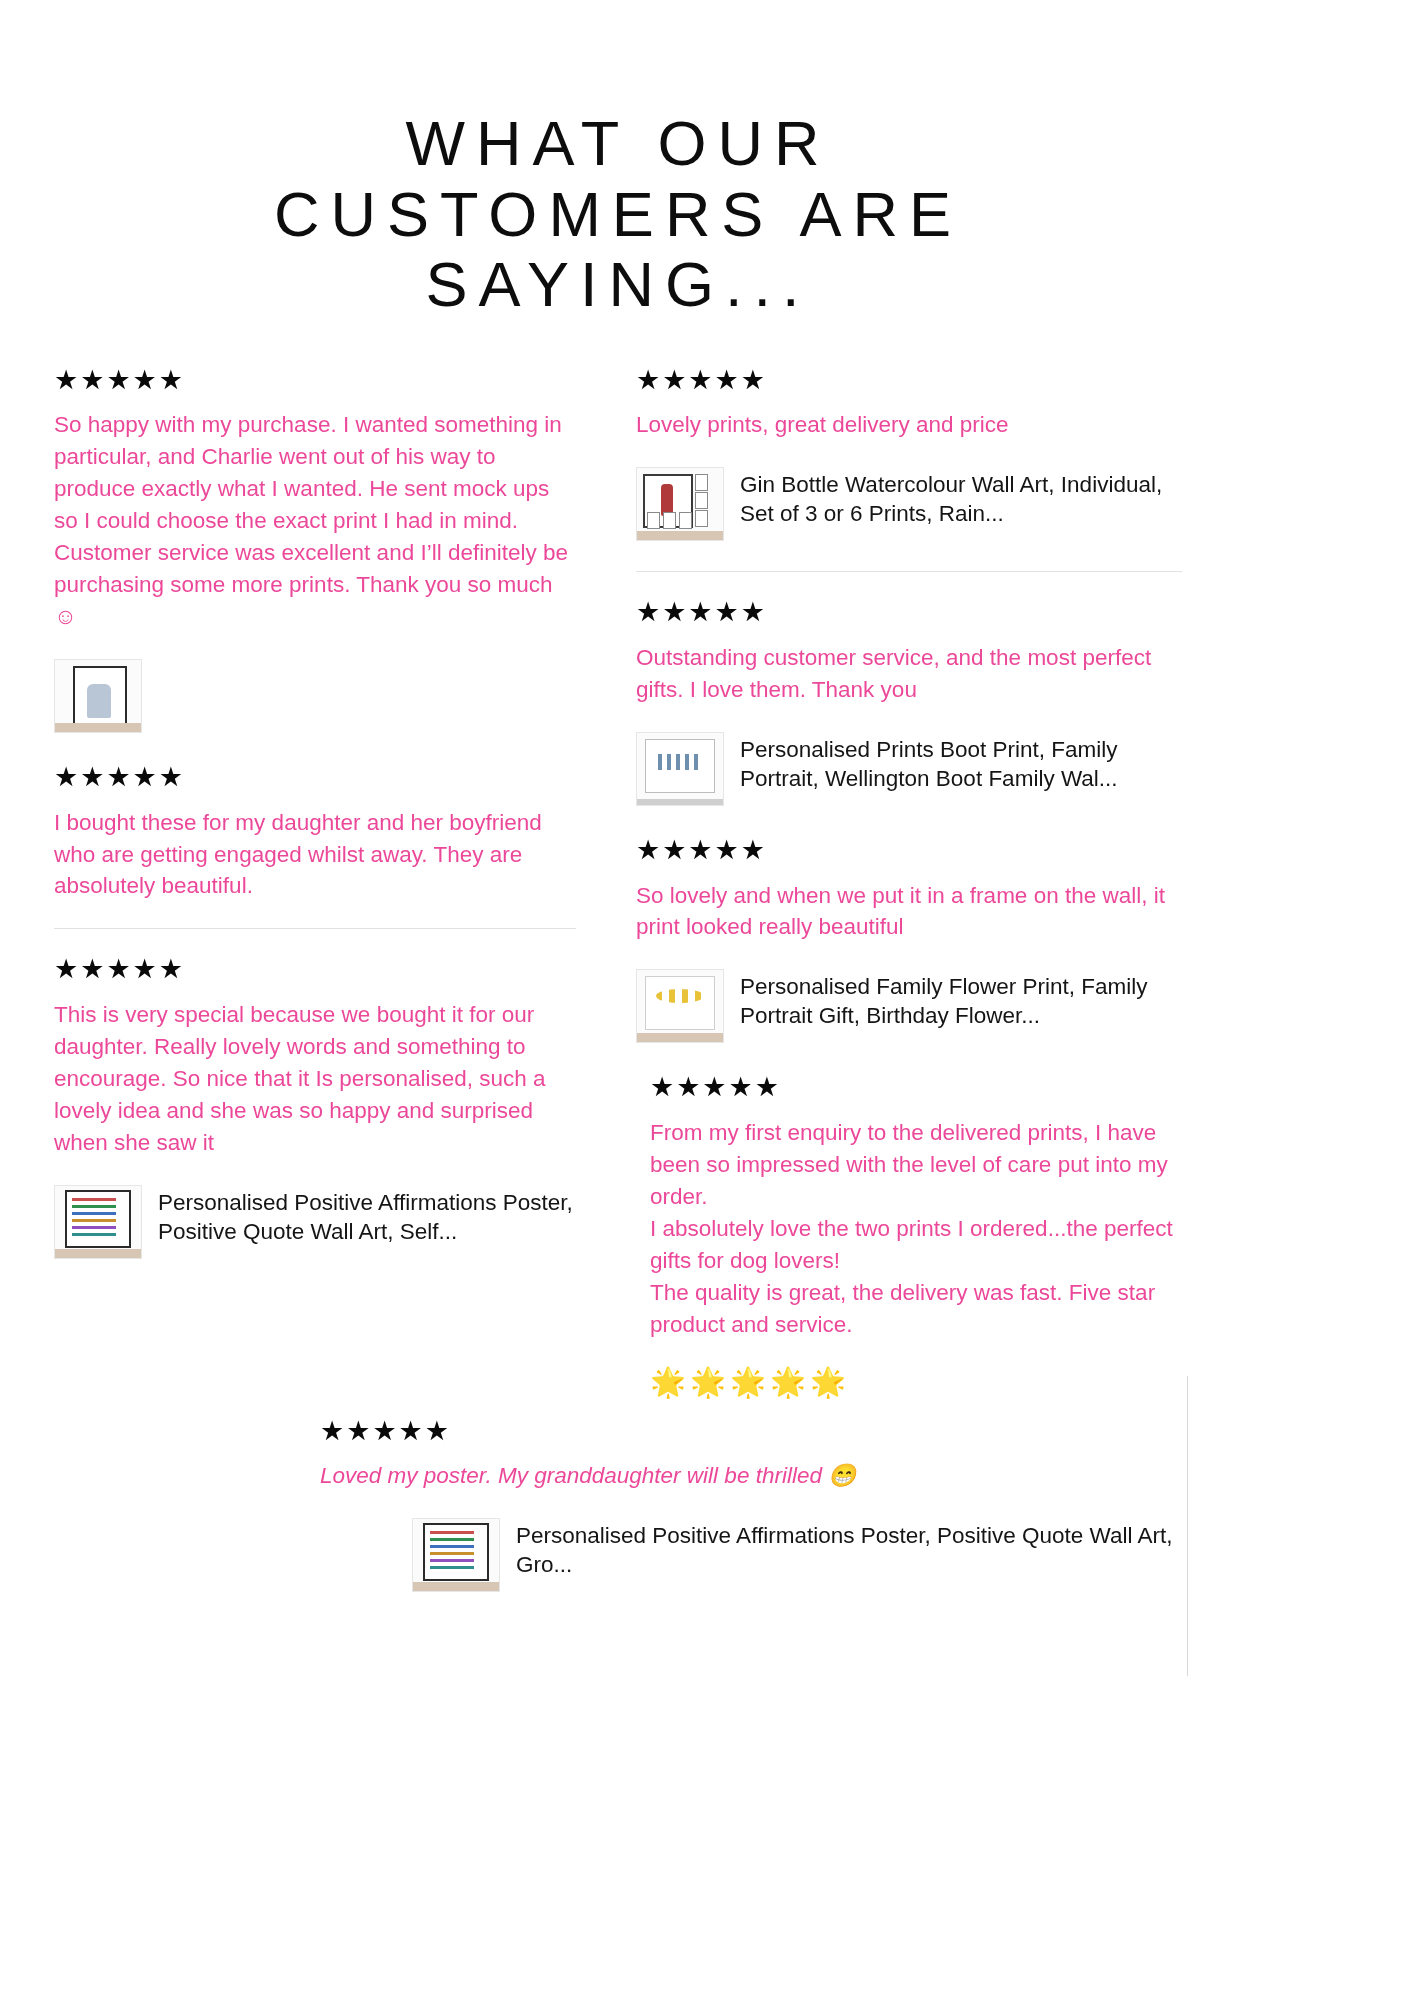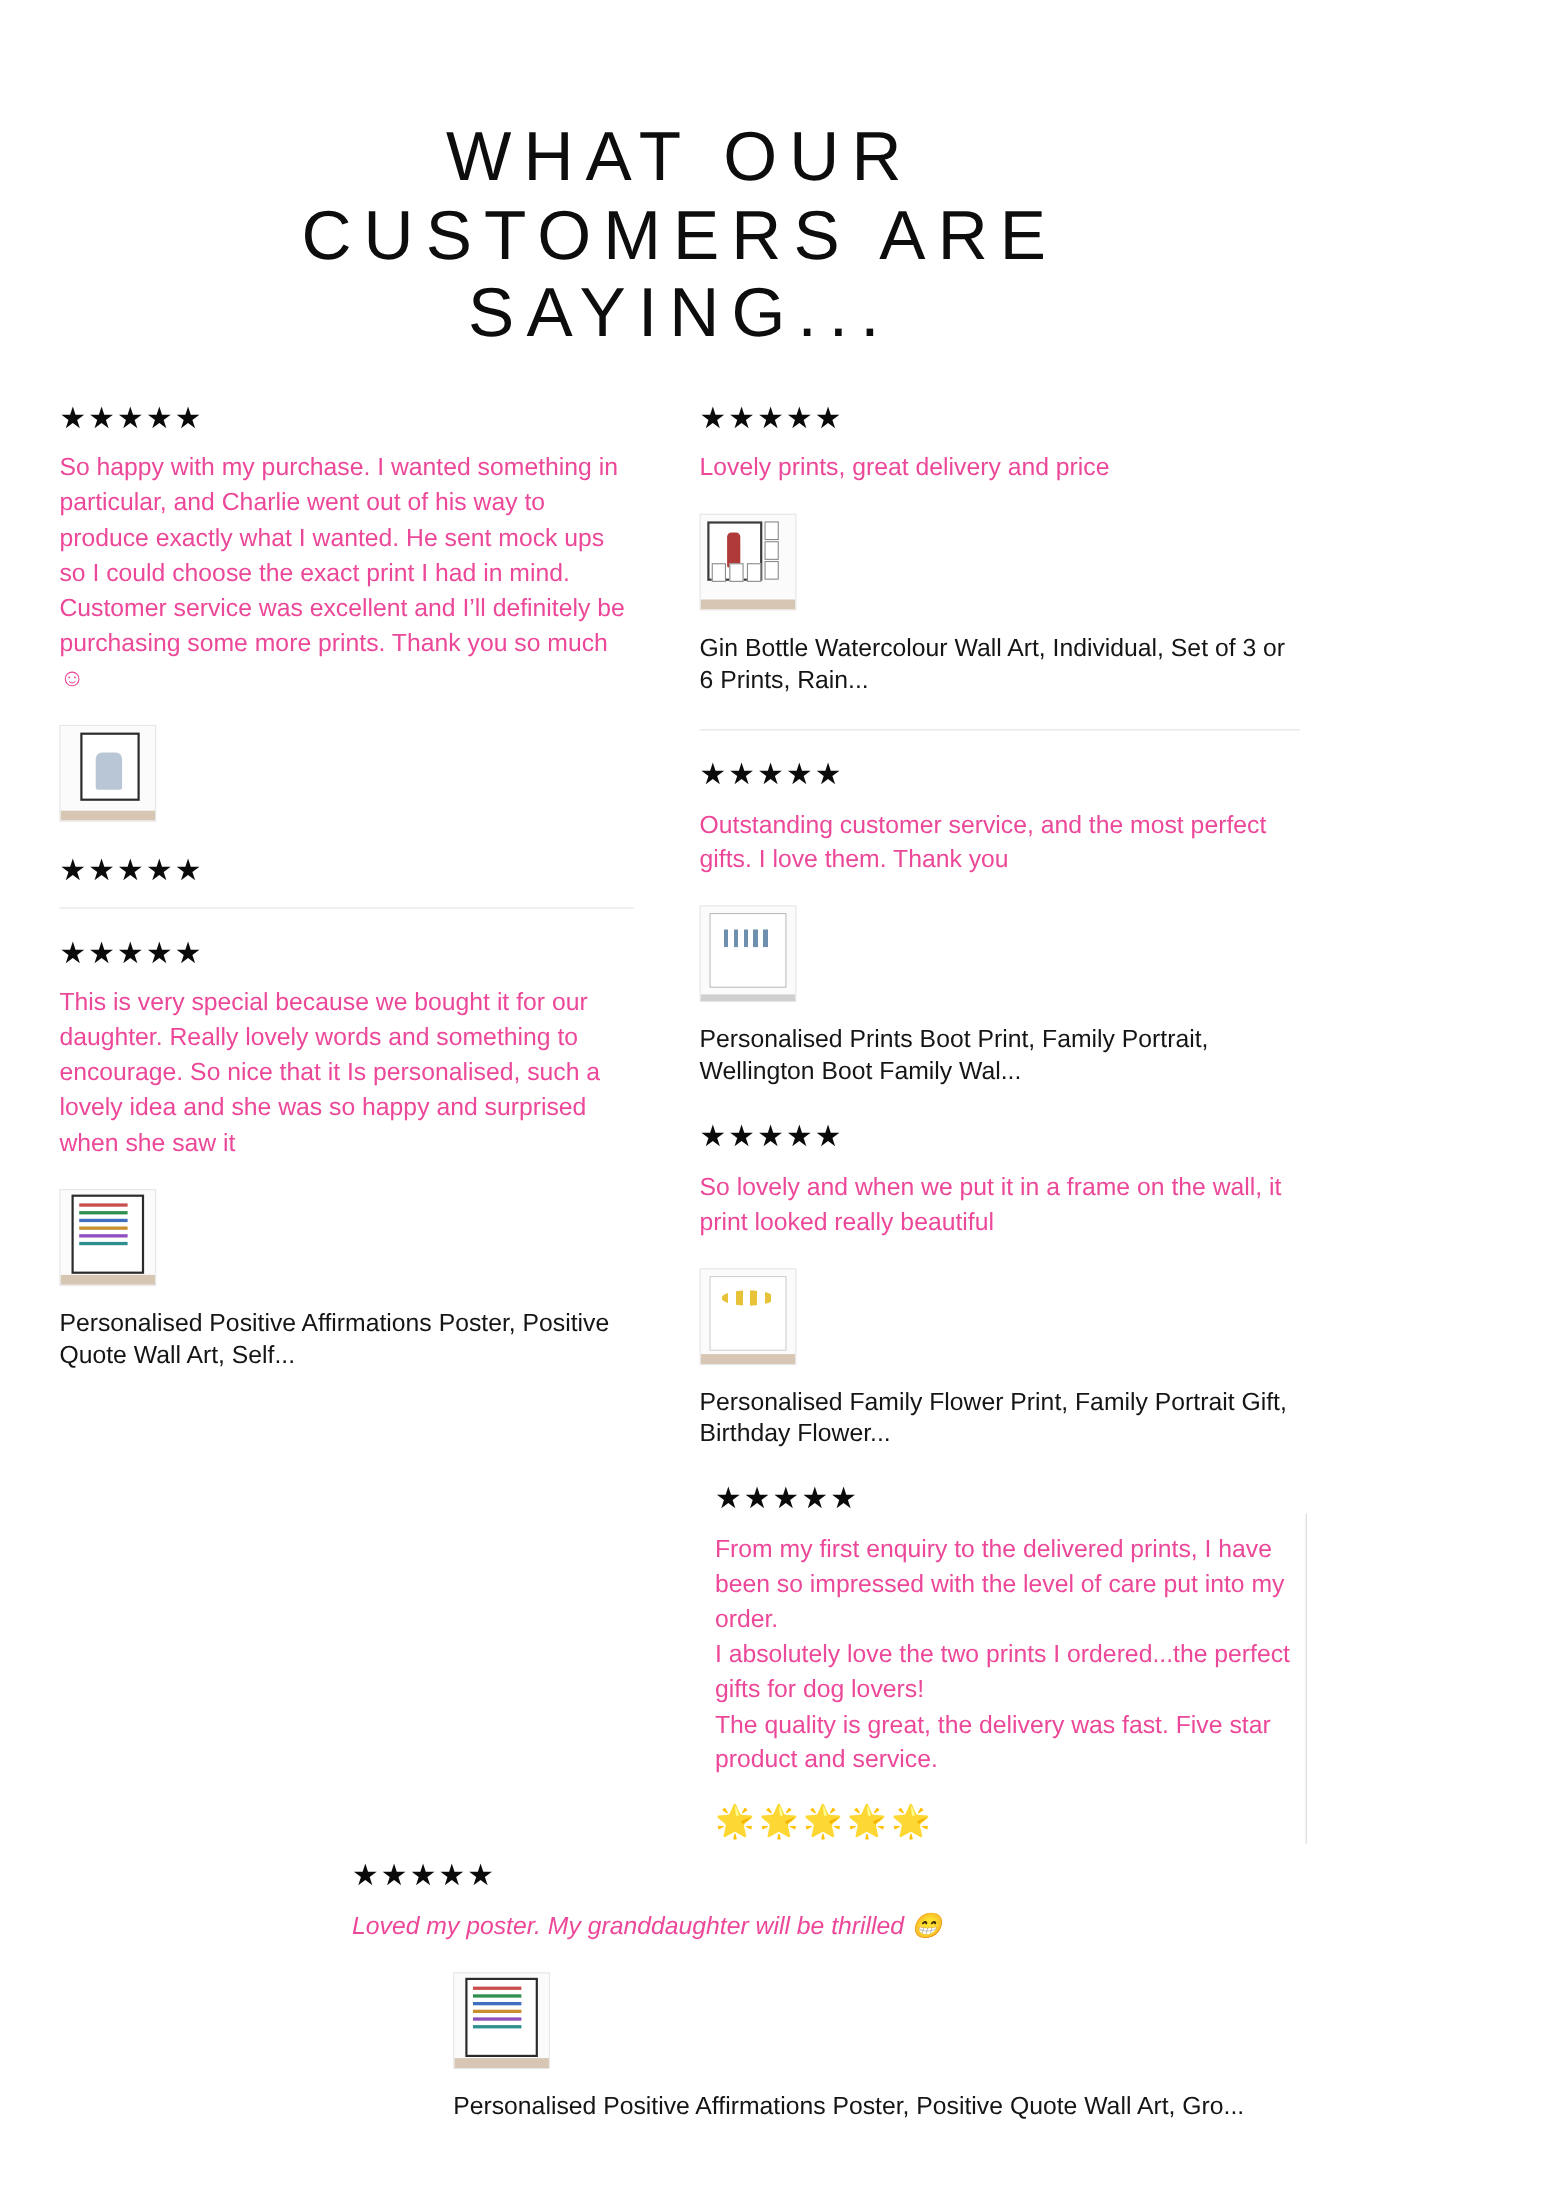--- a/index.html
+++ b/index.html
@@ -71,21 +71,20 @@
     line-height: 1.42;
     color: #ec4899;
     margin: 0 0 26px 0;
     white-space: pre-line;
   }
   .product {
     display: flex;
     align-items: flex-start;
     gap: 16px;
     margin: 0 0 30px 0;
-    flex-direction: column;
   }
   .thumb {
     width: 86px;
     height: 72px;
     flex: 0 0 86px;
     border: 1px solid #e6e6e6;
     background: #fbfbfb;
     position: relative;
     overflow: hidden;
   }
@@ -160,20 +159,21 @@
         <div class="product">
           <div class="thumb">
             <div class="tn-wed"></div>
               <div class="tn-shelf"></div>
           </div>
         </div>
       </div>
 
       <div class="review">
         <div class="stars">★★★★★</div>
+        <div class="rtext">I bought these for my daughter and her boyfriend who are getting engaged whilst away. They are absolutely beautiful.</div>
       </div>
 
       <hr class="divider">
 
       <div class="review">
         <div class="stars">★★★★★</div>
         <div class="rtext">This is very special because we bought it for our daughter. Really lovely words and something to encourage.  So nice that it Is personalised,  such a lovely idea and she was so happy and surprised when she saw it</div>
         <div class="product">
           <div class="thumb">
             <div class="tn-aff">

